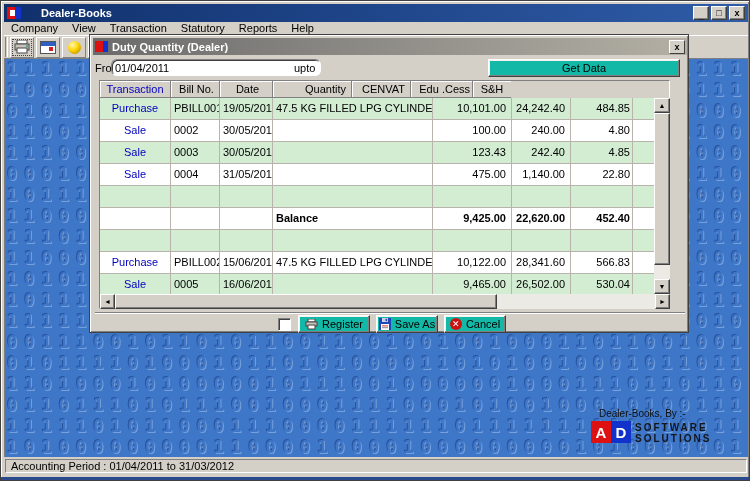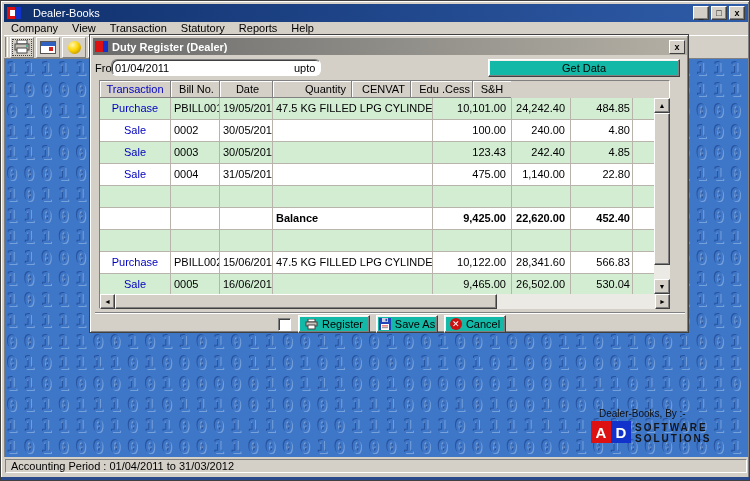--- a/index.html
+++ b/index.html
@@ -4,21 +4,21 @@
 <style>
   * { margin:0; padding:0; box-sizing:border-box; }
   body { font-family:"Liberation Sans","DejaVu Sans",sans-serif; font-size:11px; color:#000; }
   #window { position:relative; width:750px; height:481px; background:#d4d0c8; overflow:hidden;
             border:1px solid #404040; box-shadow: inset 1px 1px 0 #fff, inset -1px -1px 0 #808080; }
 
   
   .titlebar { position:absolute; left:3px; top:3px; width:744px; height:18px;
               background:linear-gradient(90deg,var(--title_navy),#2f5ca8);
               display:flex; align-items:center; padding:0 3px; }
-  .titlebar .title { color:#fff; font-weight:normal; font-size:11px; margin-left:12px; flex:1; }
+  .titlebar .title { color:#fff; font-weight:bold; font-size:11px; margin-left:20px; flex:1; }
   .app-icon { width:14px; height:12px; display:inline-block; position:relative; background:var(--logo_red); }
   .app-icon::after { content:""; position:absolute; right:0; top:0; width:6px; height:12px; background:var(--logo_blue); }
   .app-icon::before { content:""; position:absolute; left:3px; top:3px; width:5px; height:6px; background:#fff; z-index:1; }
   .winbtn { width:16px; height:14px; background:#d4d0c8; border:1px solid; border-color:#fff #404040 #404040 #fff;
             box-shadow: inset -1px -1px 0 #808080; font-size:9px; font-weight:bold; color:#000;
             display:flex; align-items:center; justify-content:center; margin-left:2px; line-height:1; }
   .winbtn.min span { position:relative; top:3px; }
 
   
   .menubar { position:absolute; left:3px; top:21px; width:744px; height:13px; display:flex; align-items:center; }
@@ -200,21 +200,21 @@
           <span>SOFTWARE</span><br>
           <span>SOLUTIONS</span>
         </span>
       </div>
     </div>
   </div>
 
   <div class="dialog">
     <div class="dlg-title">
       <span class="dlg-icon"></span>
-      <span class="title">Duty Register (Dealer)</span>
+      <span class="title">Duty Quantity (Dealer)</span>
       <span class="dlg-close">x</span>
     </div>
 
     <span class="lbl" style="left:5px; top:27px;">From</span>
     <input class="field" style="left: 21px; top: 24px; width: 210px; border-radius: 6px;" value="01/04/2011">
     <span class="lbl" style="left:204px; top:27px;">upto</span>
     <input class="field" style="left: 226px; top: 24px; width: 168px; margin-top: 36px;" value="31/03/2012">
     <button class="btn getdata">Get Data</button>
 
     <div class="grid">

